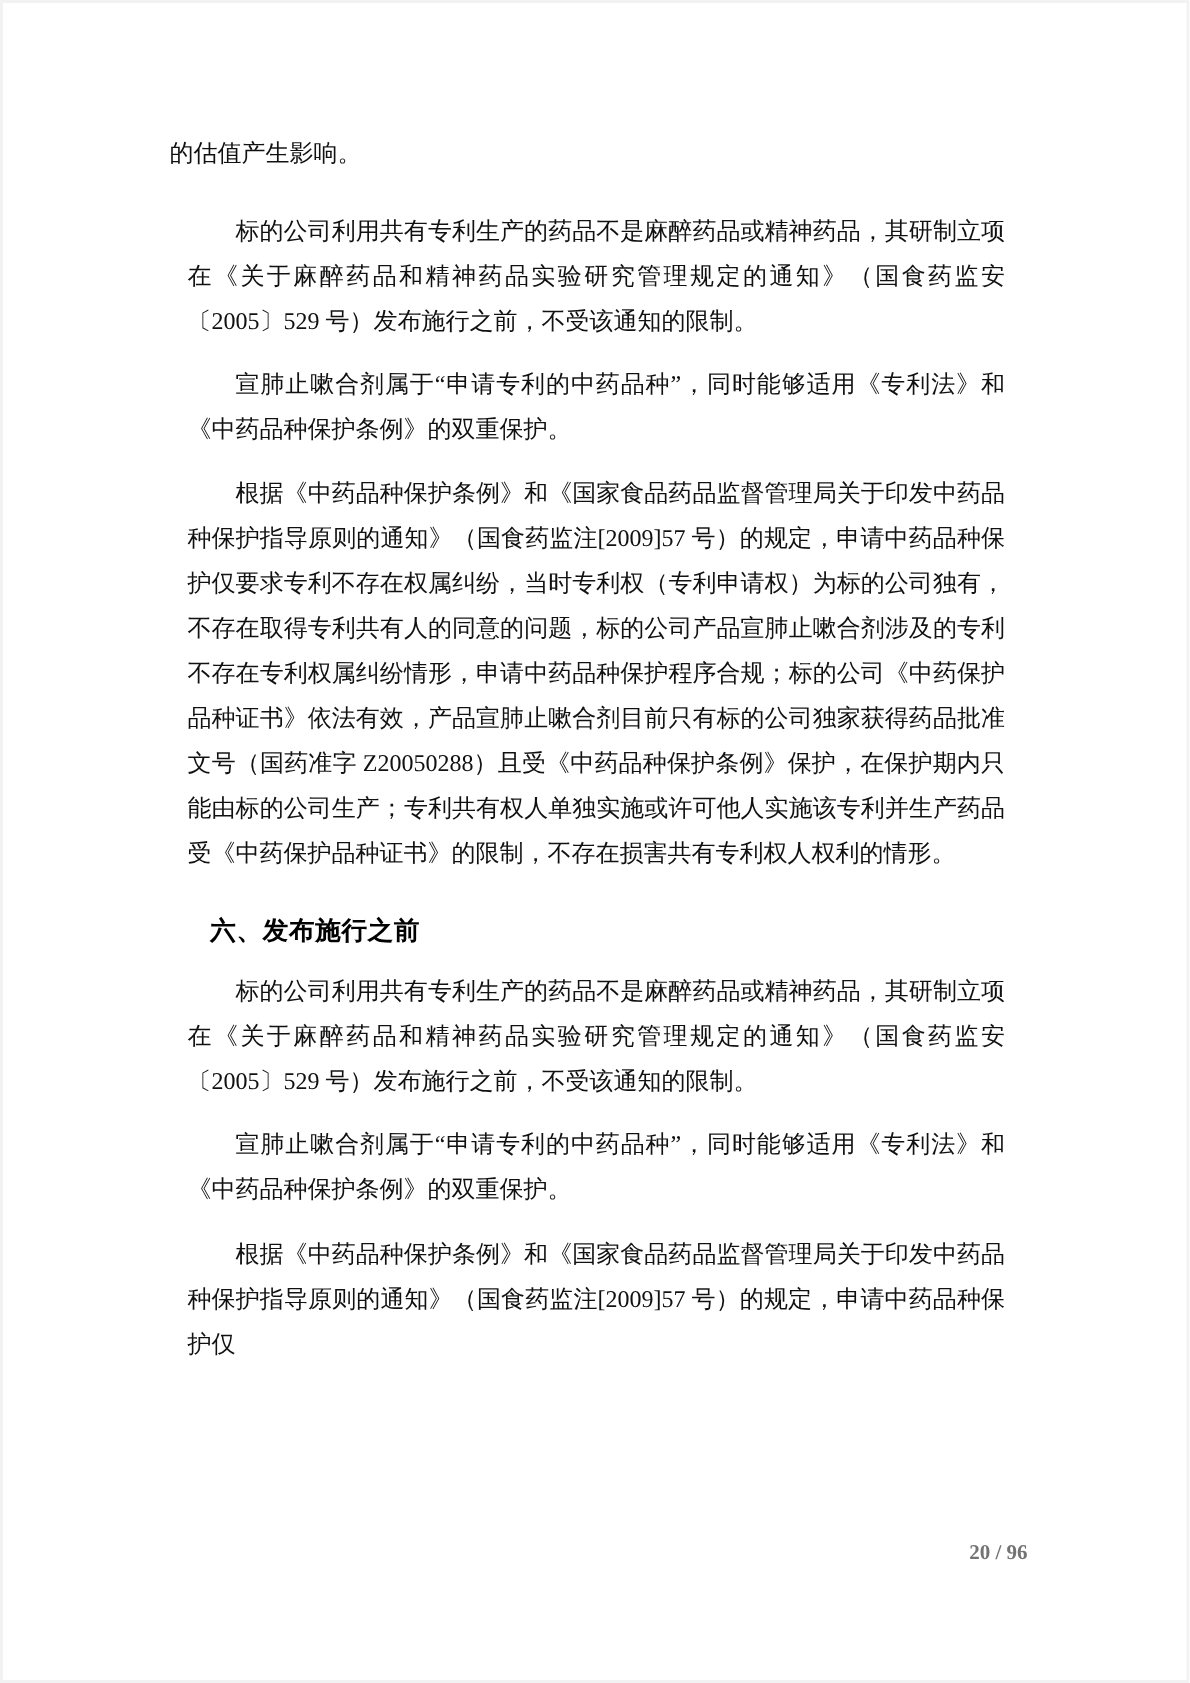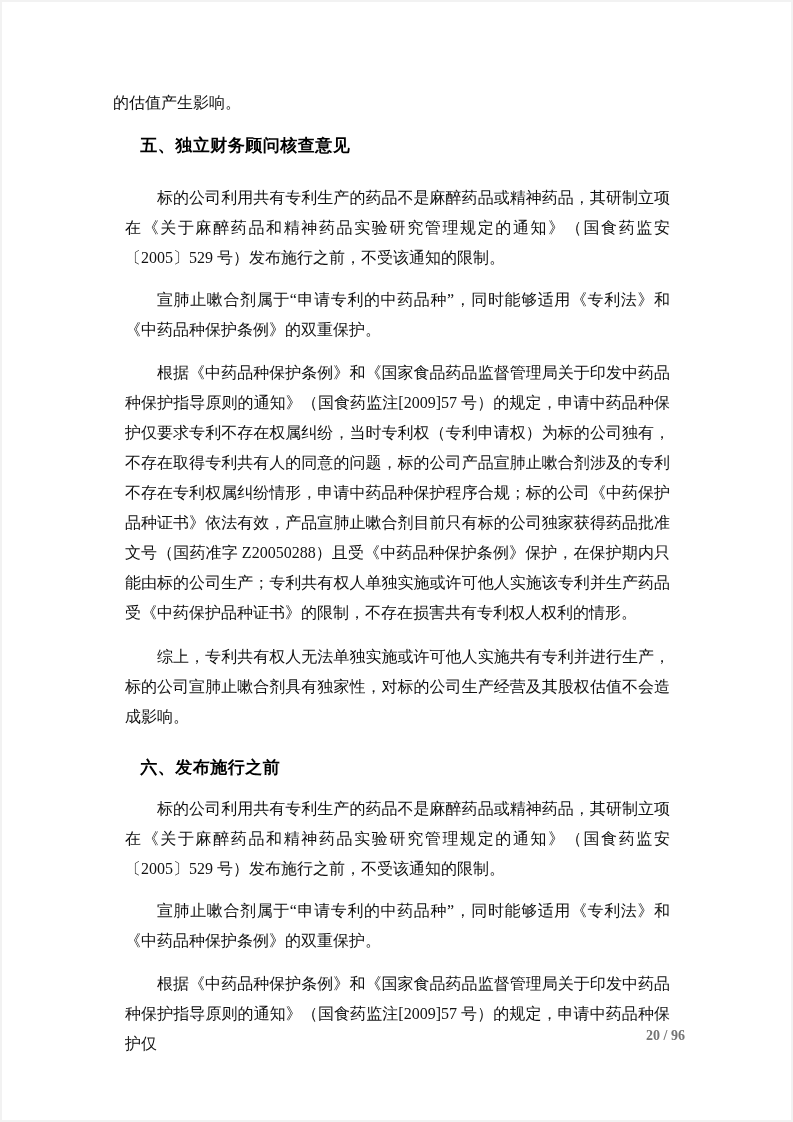--- a/index.html
+++ b/index.html
@@ -61,29 +61,27 @@
     line-height: 20px;
   }
 </style>
 </head>
 <body>
 
 <div class="page">
 
   <p class="cont-line">的估值产生影响。</p>
 
-  <h2 class="sec-heading h-five">五、独立财务顾问核查意见</h2>
 
   <p class="para mt-p1">标的公司利用共有专利生产的药品不是麻醉药品或精神药品，其研制立项在《关于麻醉药品和精神药品实验研究管理规定的通知》（国食药监安〔2005〕529 号）发布施行之前，不受该通知的限制。</p>
 
   <p class="para mt-std">宣肺止嗽合剂属于“申请专利的中药品种”，同时能够适用《专利法》和《中药品种保护条例》的双重保护。</p>
 
   <p class="para mt-big">根据《中药品种保护条例》和《国家食品药品监督管理局关于印发中药品种保护指导原则的通知》（国食药监注[2009]57 号）的规定，申请中药品种保护仅要求专利不存在权属纠纷，当时专利权（专利申请权）为标的公司独有，不存在取得专利共有人的同意的问题，标的公司产品宣肺止嗽合剂涉及的专利不存在专利权属纠纷情形，申请中药品种保护程序合规；标的公司《中药保护品种证书》依法有效，产品宣肺止嗽合剂目前只有标的公司独家获得药品批准文号（国药准字 Z20050288）且受《中药品种保护条例》保护，在保护期内只能由标的公司生产；专利共有权人单独实施或许可他人实施该专利并生产药品受《中药保护品种证书》的限制，不存在损害共有专利权人权利的情形。</p>
 
-  <p class="para mt-14">综上，专利共有权人无法单独实施或许可他人实施共有专利并进行生产，标的公司宣肺止嗽合剂具有独家性，对标的公司生产经营及其股权估值不会造成影响。</p>
 
   <h2 class="sec-heading h-six">六、发布施行之前</h2>
 
   <p class="para mt-11">标的公司利用共有专利生产的药品不是麻醉药品或精神药品，其研制立项在《关于麻醉药品和精神药品实验研究管理规定的通知》（国食药监安〔2005〕529 号）发布施行之前，不受该通知的限制。</p>
 
   <p class="para mt-9">宣肺止嗽合剂属于“申请专利的中药品种”，同时能够适用《专利法》和《中药品种保护条例》的双重保护。</p>
 
   <p class="para mt-big">根据《中药品种保护条例》和《国家食品药品监督管理局关于印发中药品种保护指导原则的通知》（国食药监注[2009]57 号）的规定，申请中药品种保护仅</p>
 
   <div class="page-number">20 / 96</div>

